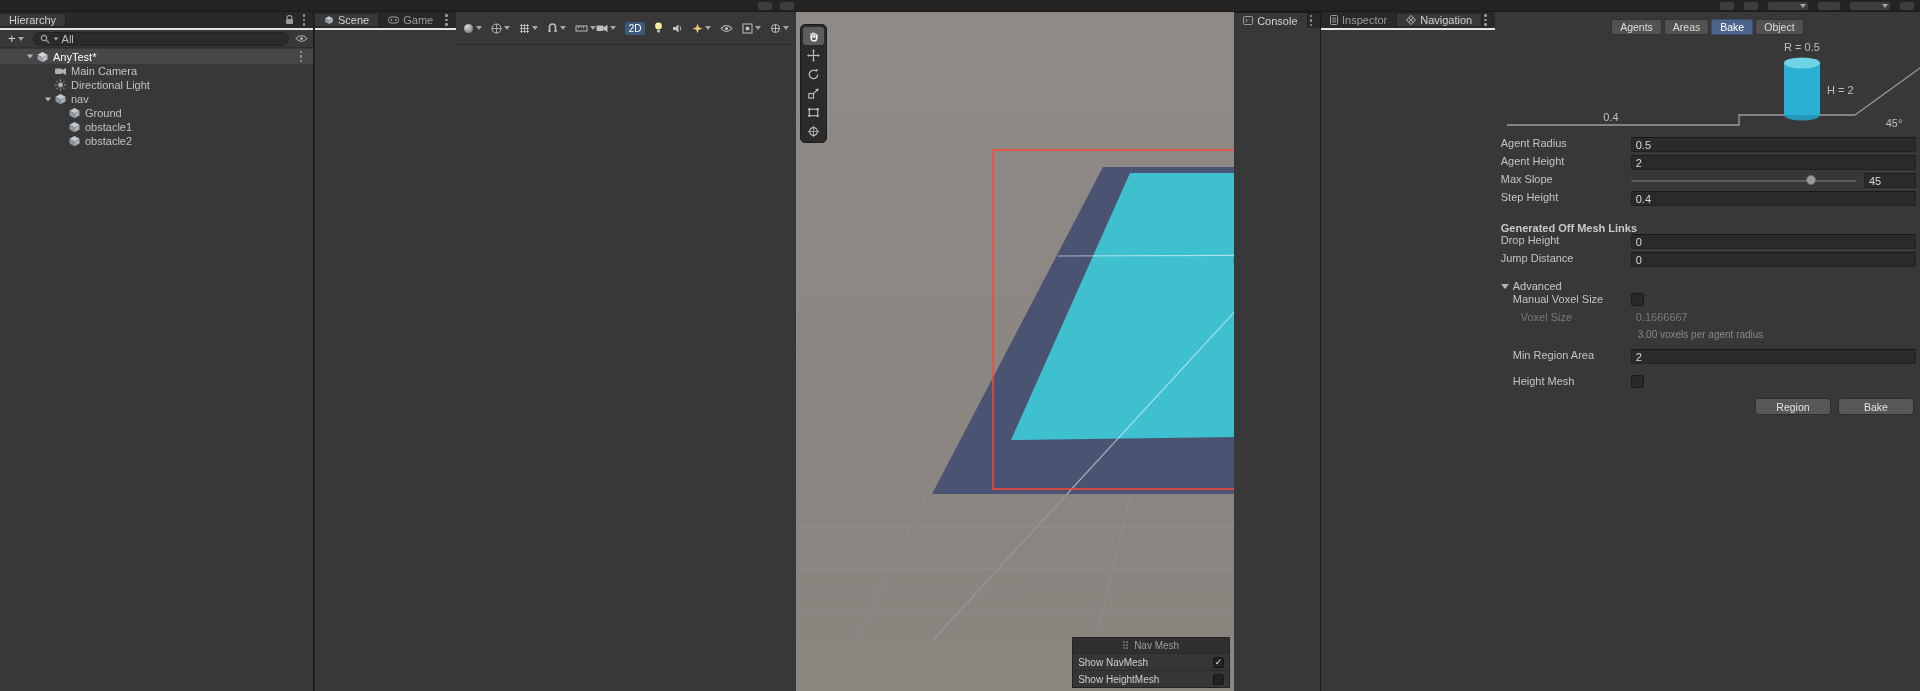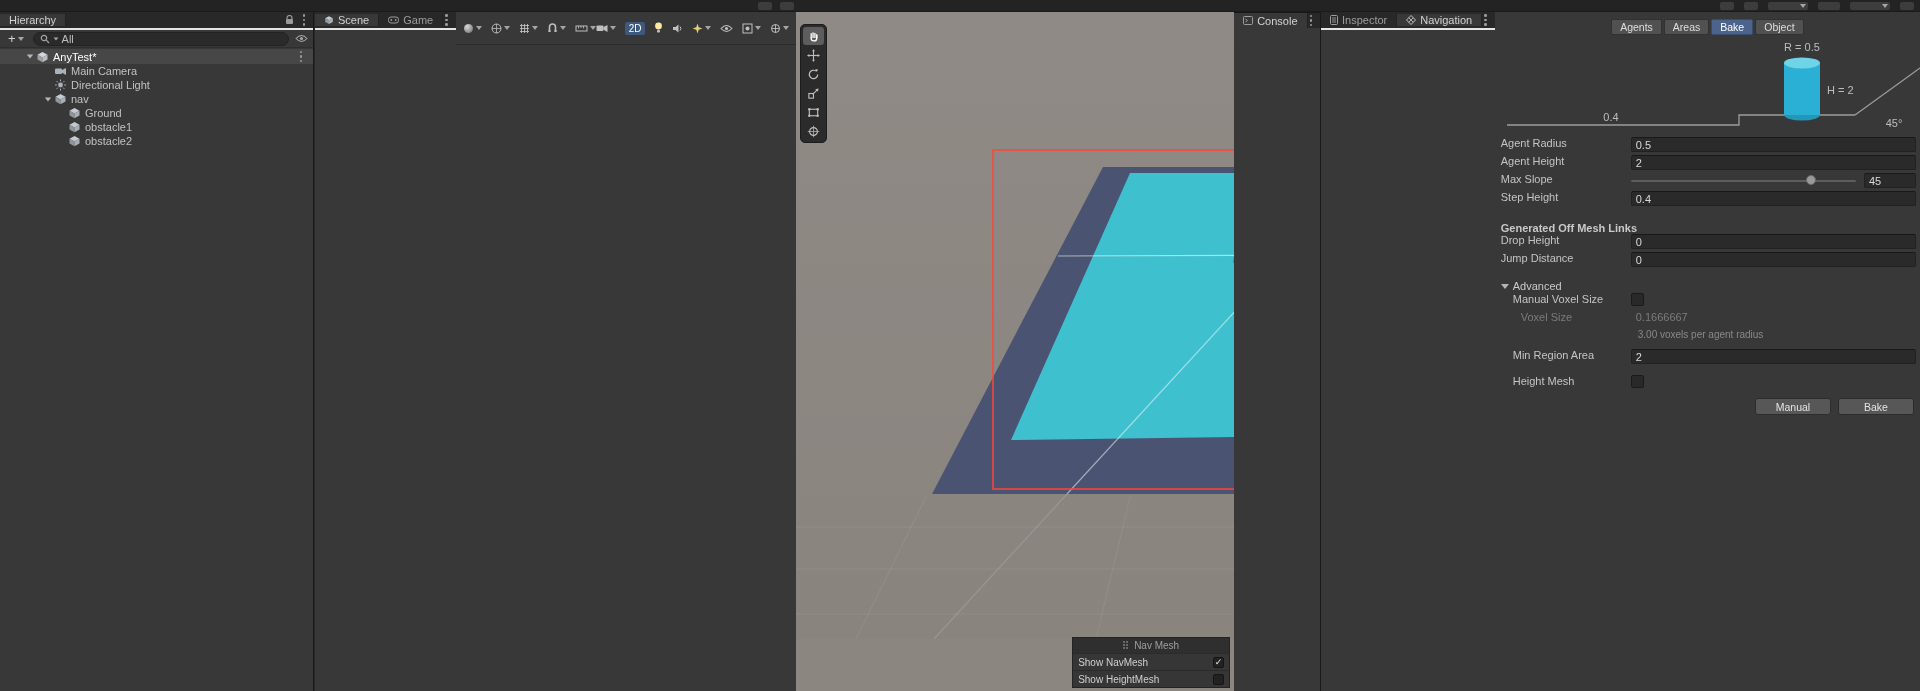--- a/index.html
+++ b/index.html
@@ -716,21 +716,21 @@
           </div>
       </div>
       <div class="gap8"></div>
       <div class="prop-row">
         <div class="prop-label indent1">Height Mesh</div>
         <div class="checkbox"></div>
       </div>
 
       <div class="actions">
         <div class="action-btn">
-            <span>Manual</span>
+            <span>Region</span>
           </div>
         <div class="action-btn">
             <span>Bake</span>
           </div>
       </div>
     </div>
   </div>
 
 </div>
 

